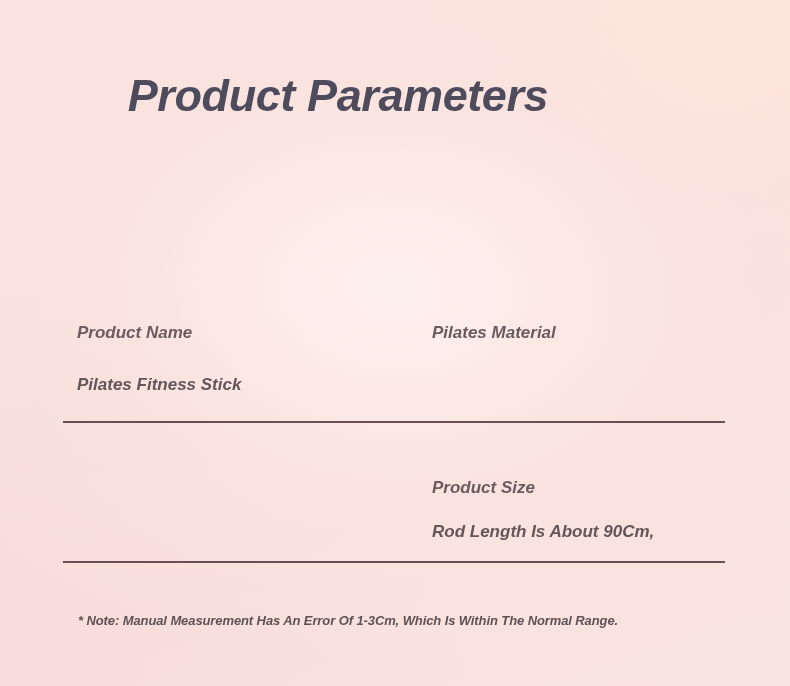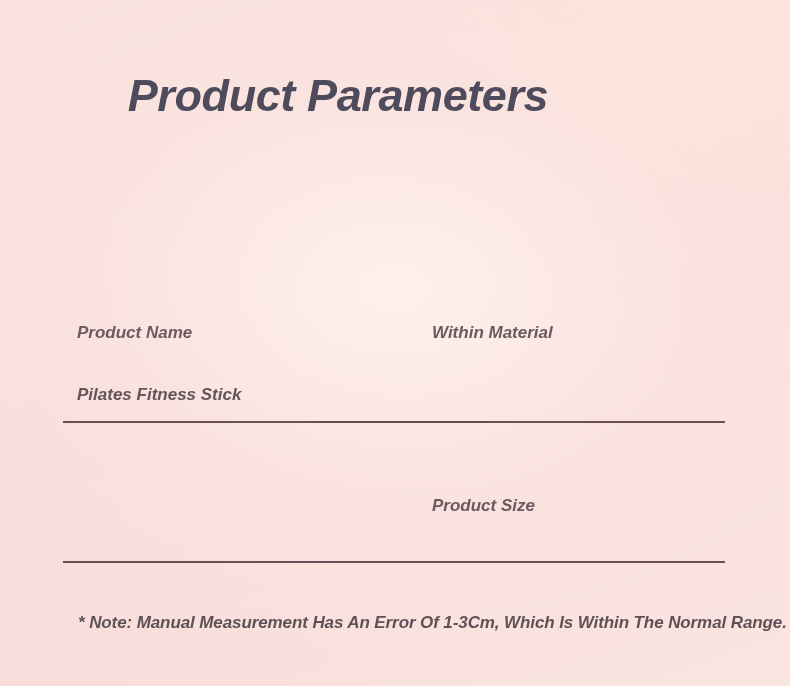--- a/index.html
+++ b/index.html
@@ -69,48 +69,48 @@
     font-size: 17px;
     font-weight: bold;
     font-style: italic;
     color: #6d5b60;
     line-height: 22px;
     white-space: nowrap;
   }
   .cell-right .cell-label { color: #6b5a60; }
 
   .cell-value {
-    margin-top: 40px;
+    margin-top: 30px;
     font-size: 17px;
     font-weight: bold;
     font-style: italic;
     color: #63565b;
     line-height: 22px;
     white-space: nowrap;
   }
   .cell-value .vline { display: block; }
 
-  .row-2 .cell-right .cell-label { margin-top: 20px; }
+  .row-2 .cell-right .cell-label { margin-top: 2px; }
   .row-2 .cell-right .cell-value { margin-top: 22px; }
 
   .divider {
     position: absolute;
     left: 63px;
     width: 662px;
     height: 2px;
     background: #6b4f57;
   }
   .divider-1 { top: 421px; }
   .divider-2 { top: 561px; }
 
   .note {
     position: absolute;
     left: 78px;
     top: 613px;
-    font-size: 17px;
+    font-size: 13px;
     font-weight: bold;
     font-style: italic;
     color: #5f5257;
     letter-spacing: -0.1px;
     white-space: nowrap;
   }
 </style>
 </head>
 <body>
 
@@ -121,32 +121,33 @@
   <div class="rows">
 
     <div class="row row-1">
       <div class="cell cell-left">
         <div class="cell-label">Product Name</div>
         <div class="cell-value">
           <span class="vline">Pilates Fitness Stick</span>
         </div>
       </div>
       <div class="cell cell-right">
-        <div class="cell-label">Within Material</div>
+        <div class="cell-label">Pilates Material</div>
       </div>
     </div>
 
     <div class="divider divider-1"></div>
 
     <div class="row row-2">
       <div class="cell cell-left">
       </div>
       <div class="cell cell-right">
         <div class="cell-label">Product Size</div>
         <div class="cell-value">
+          <span class="vline">Rod Length Is About 90Cm,</span>
         </div>
       </div>
     </div>
 
     <div class="divider divider-2"></div>
 
   </div>
 
   <div class="note">* Note: Manual Measurement Has An Error Of 1-3Cm, Which Is Within The Normal Range.</div>
 

